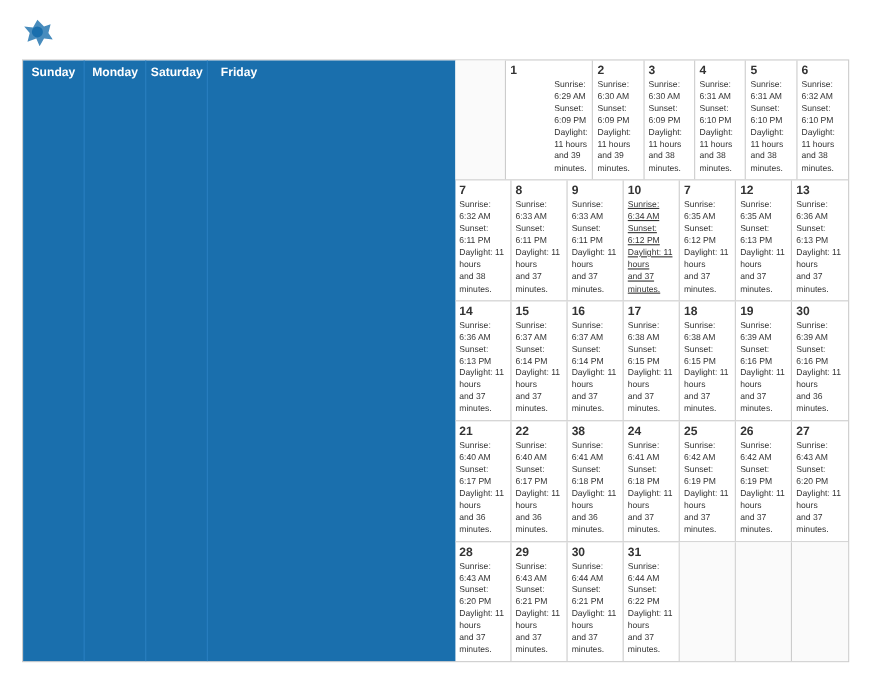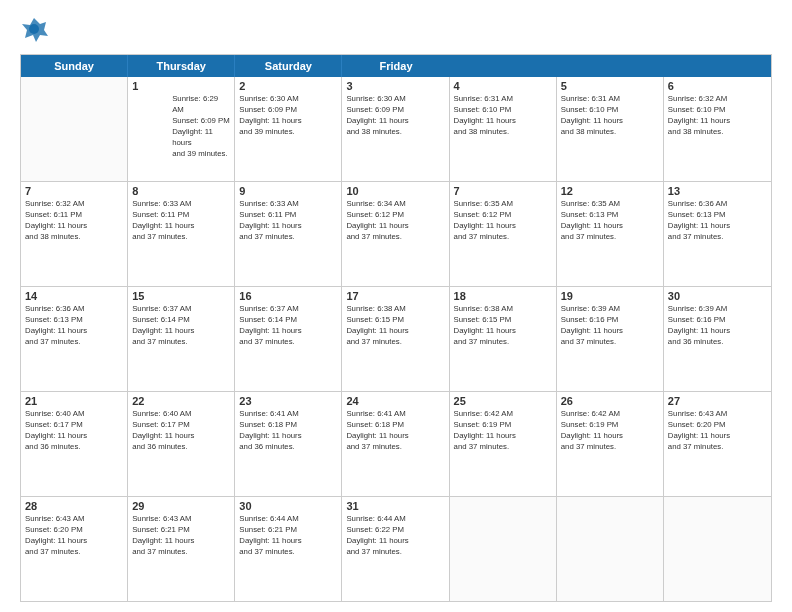--- a/index.html
+++ b/index.html
@@ -55,21 +55,21 @@
       font-weight: bold;
       color: #333;
     }
     .subtitle {
       font-size: 14px;
       color: #555;
     }
     .calendar {
       flex: 1;
       display: flex;
-      flex-direction: column;
+      flex-direction: row;
       border: 1px solid #ccc;
     }
     .cal-header {
       display: grid;
       grid-template-columns: repeat(7, 1fr);
       background: #1a6fad;
     }
     .cal-header-cell {
       color: #fff;
       font-size: 11px;
@@ -130,21 +130,21 @@
       </div>
     </div>
     <div class="title-block">
       <div class="month-title"></div>
       <div class="subtitle"></div>
     </div>
   </div>
   <div class="calendar">
     <div class="cal-header" id="cal-header">
         <div class="cal-header-cell">Sunday</div>
-        <div class="cal-header-cell">Thursday</div>
+        <div class="cal-header-cell">Monday</div>
         <div class="cal-header-cell">Saturday</div>
         <div class="cal-header-cell">Friday</div>
       </div>
     <div class="cal-body" id="cal-body">
         <div class="cal-row">
           <div class="cal-cell empty"></div>
           <div class="cal-cell">
             <div class="day-num">1</div>
             <div class="cell-info" style="white-space: pre-line; margin-left: 40px;">Sunrise: 6:29 AM
 Sunset: 6:09 PM
@@ -204,21 +204,21 @@
           </div>
           <div class="cal-cell">
             <div class="day-num">9</div>
             <div class="cell-info" style="white-space: pre-line;">Sunrise: 6:33 AM
 Sunset: 6:11 PM
 Daylight: 11 hours
 and 37 minutes.</div>
           </div>
           <div class="cal-cell">
             <div class="day-num">10</div>
-            <div class="cell-info" style="white-space: pre-line;">Sunrise: 6:34 AM
+            <div class="cell-info" style="white-space: pre-line; text-decoration: underline;">Sunrise: 6:34 AM
 Sunset: 6:12 PM
 Daylight: 11 hours
 and 37 minutes.</div>
           </div>
           <div class="cal-cell">
             <div class="day-num">7</div>
             <div class="cell-info" style="white-space: pre-line;">Sunrise: 6:35 AM
 Sunset: 6:12 PM
 Daylight: 11 hours
 and 37 minutes.</div>
@@ -298,21 +298,21 @@
 and 36 minutes.</div>
           </div>
           <div class="cal-cell">
             <div class="day-num">22</div>
             <div class="cell-info" style="white-space: pre-line;">Sunrise: 6:40 AM
 Sunset: 6:17 PM
 Daylight: 11 hours
 and 36 minutes.</div>
           </div>
           <div class="cal-cell">
-            <div class="day-num">23</div>
+            <div class="day-num">38</div>
             <div class="cell-info" style="white-space: pre-line;">Sunrise: 6:41 AM
 Sunset: 6:18 PM
 Daylight: 11 hours
 and 36 minutes.</div>
           </div>
           <div class="cal-cell">
             <div class="day-num">24</div>
             <div class="cell-info" style="white-space: pre-line;">Sunrise: 6:41 AM
 Sunset: 6:18 PM
 Daylight: 11 hours

